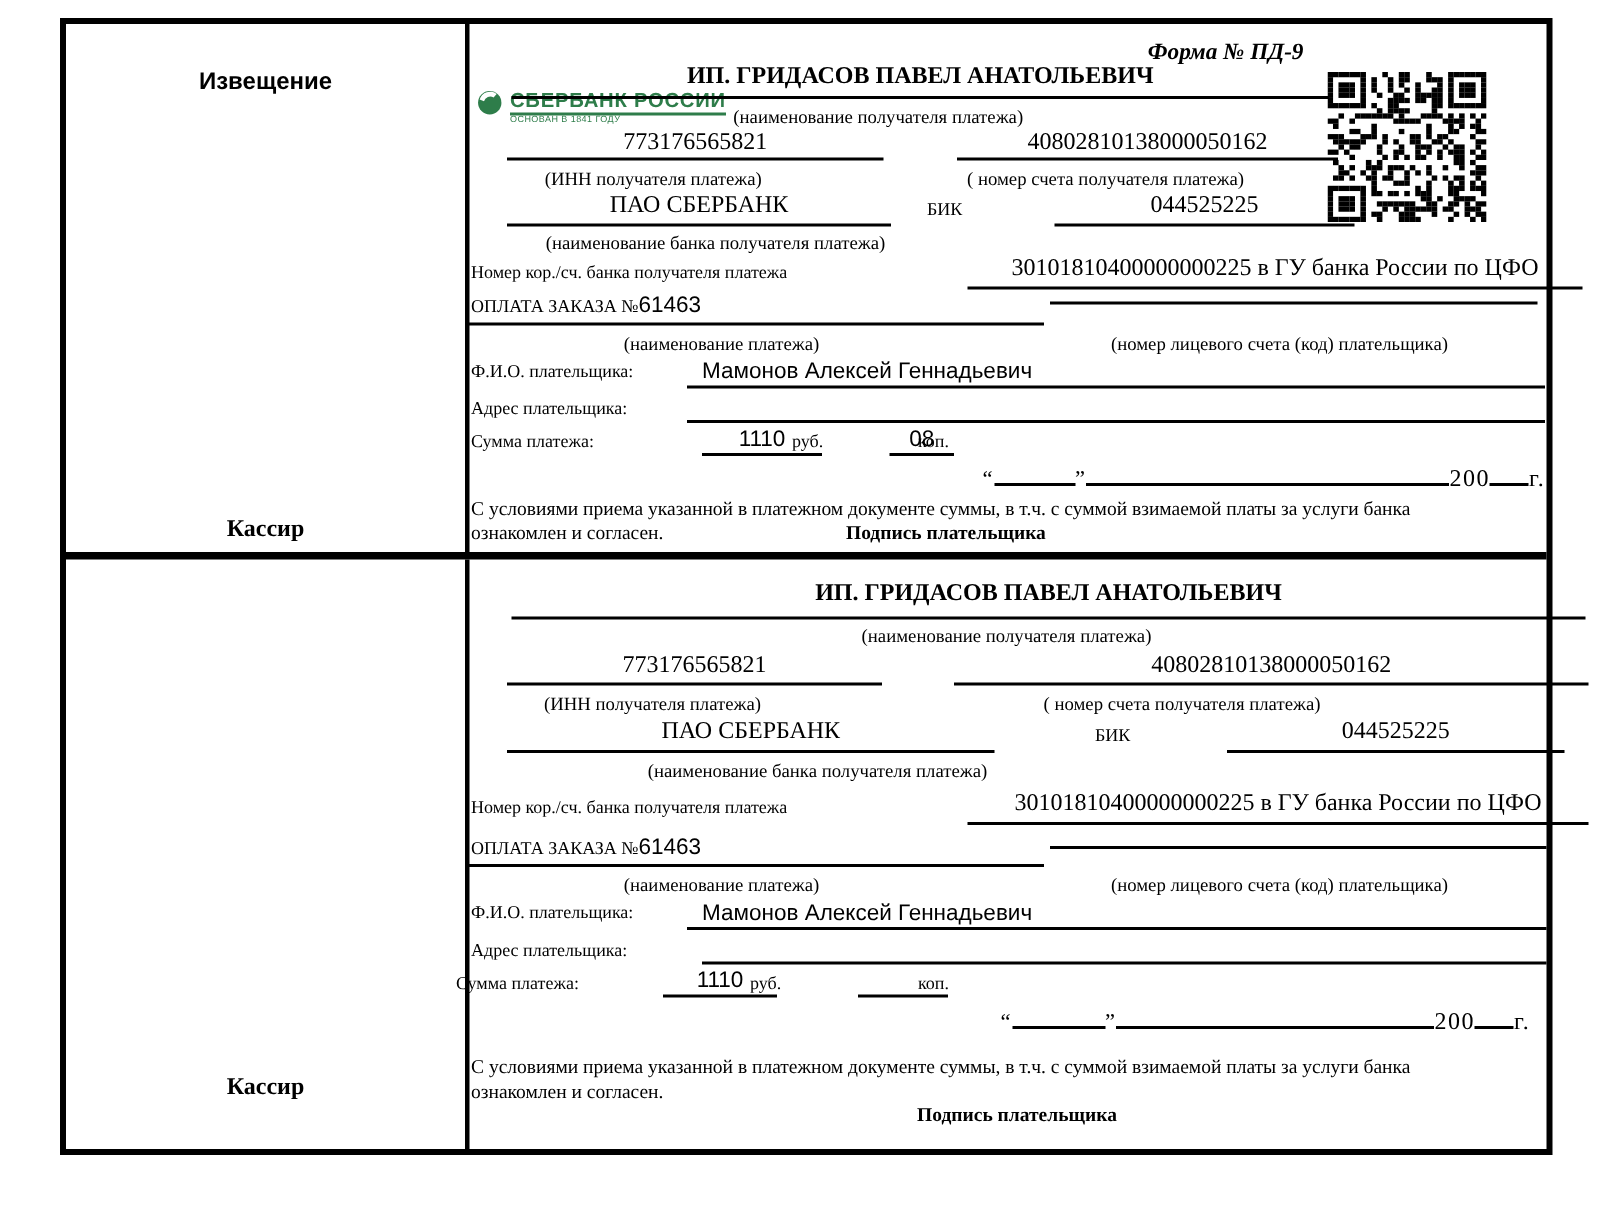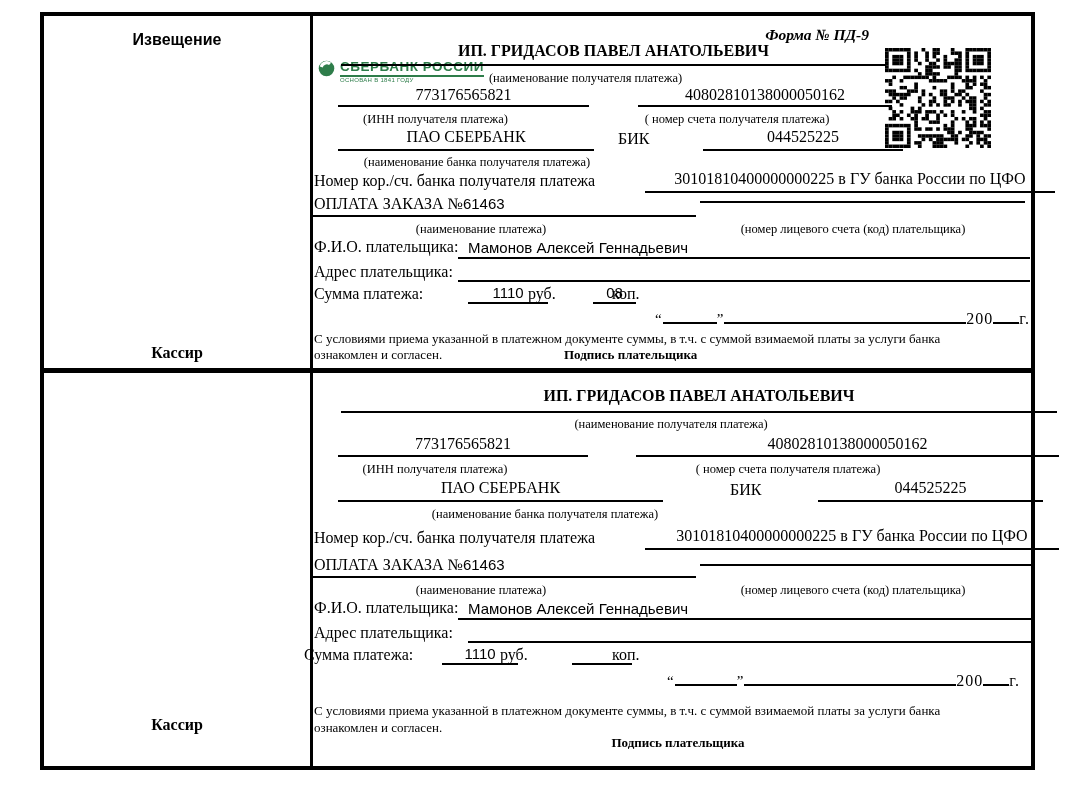--- a/index.html
+++ b/index.html
@@ -4,21 +4,21 @@
 <style>
   html,body{margin:0;padding:0;background:#fff;}
   #page{position:relative;width:1073px;height:807px;background:#ffffff;overflow:hidden;
         font-family:"Liberation Serif",serif;color:#000;}
   #doc{position:absolute;left:40px;top:12px;width:987px;height:750px;border:4px solid #000;background:#fff;}
   .abs{position:absolute;}
   .ser{font-family:"Liberation Serif",serif;}
   .san{font-family:"Liberation Sans","DejaVu Sans",sans-serif;}
   .b{font-weight:bold;}
   .i{font-style:italic;}
-  .lbl{font-size:16px;line-height:18px;white-space:nowrap;text-align:center;}
+  .lbl{font-size:12px;line-height:18px;white-space:nowrap;text-align:center;}
   .val{font-size:15px;line-height:17px;white-space:nowrap;}
   .num{font-size:16px;white-space:nowrap;}
   .cap{font-size:12.5px;line-height:14px;white-space:nowrap;text-align:center;}
   .terms{font-size:13px;line-height:16px;white-space:nowrap;}
   .ul{border-bottom:2px solid #000;}
   .line{display:inline-block;border-bottom:2px solid #000;height:15px;vertical-align:baseline;}
   .ctr{text-align:center;margin-left:28px;}
   .sec{position:absolute;left:0;width:987px;}
   .vdiv{position:absolute;left:266px;top:0;width:3px;height:100%;background:#000;}
   #hdiv{position:absolute;left:0;top:352px;width:987px;height:5px;background:#000;}
@@ -30,21 +30,21 @@
 </style>
 </head>
 <body>
 
 <div id="page">
   <div id="doc">
 
     <div class="sec" style="top:0;height:352px;">
       <div class="vdiv"></div>
 
-      <div class="leftlab san" style="top:15px;">Извещение</div>
+      <div class="leftlab san" style="top:30px;">Извещение</div>
       <div class="leftlab ser" style="top:328px;">Кассир</div>
 
       <div id="logo" class="abs" style="left:274px;top:3px;color:#2e7d4a;">
         <span style="margin-top:1px;">
           <svg width="17" height="17" viewBox="0 0 24 24">
             <circle cx="12" cy="12" r="11" fill="#2e7d4a"></circle>
             <path d="M2.5 9 A 10 10 0 0 1 18.5 3.8 L15.6 7.1 A 6 6 0 0 0 6.6 10.6 Z" fill="#ffffff"></path>
           </svg>
         </span>
         <span class="san">

